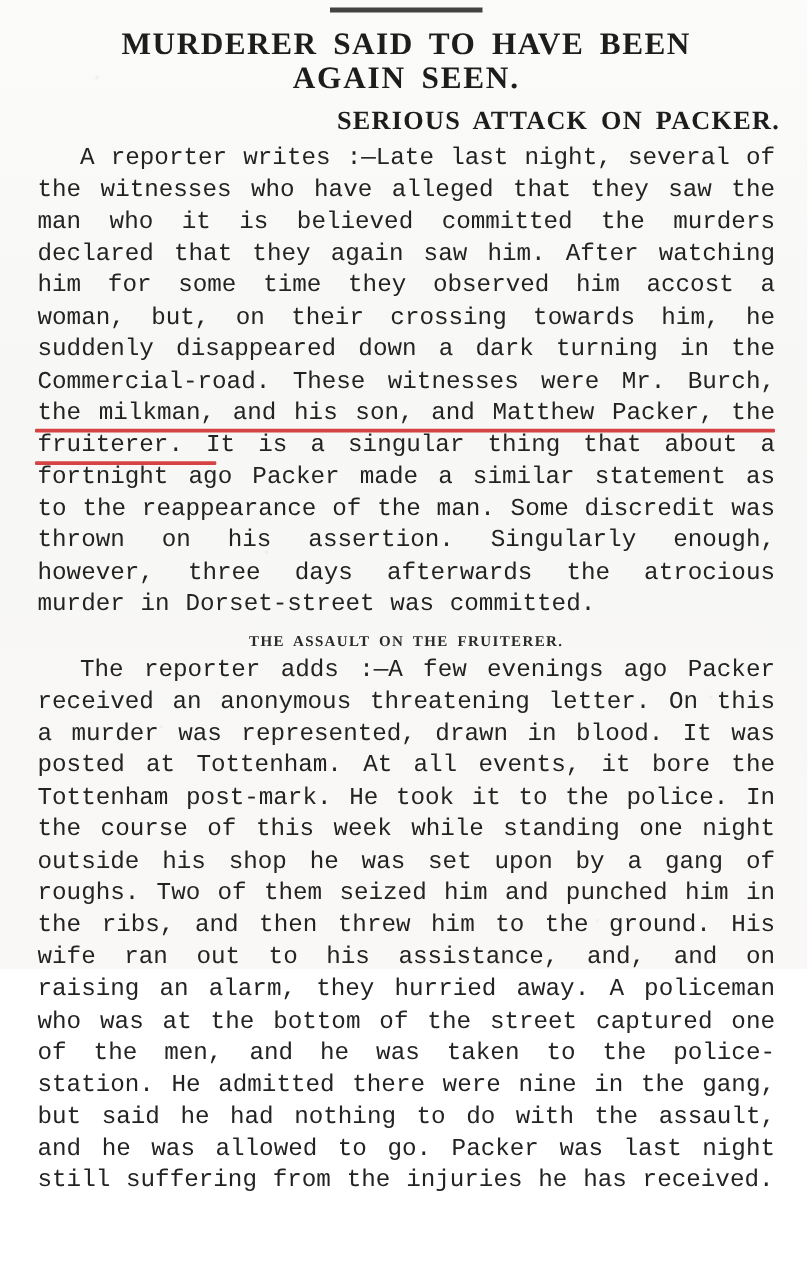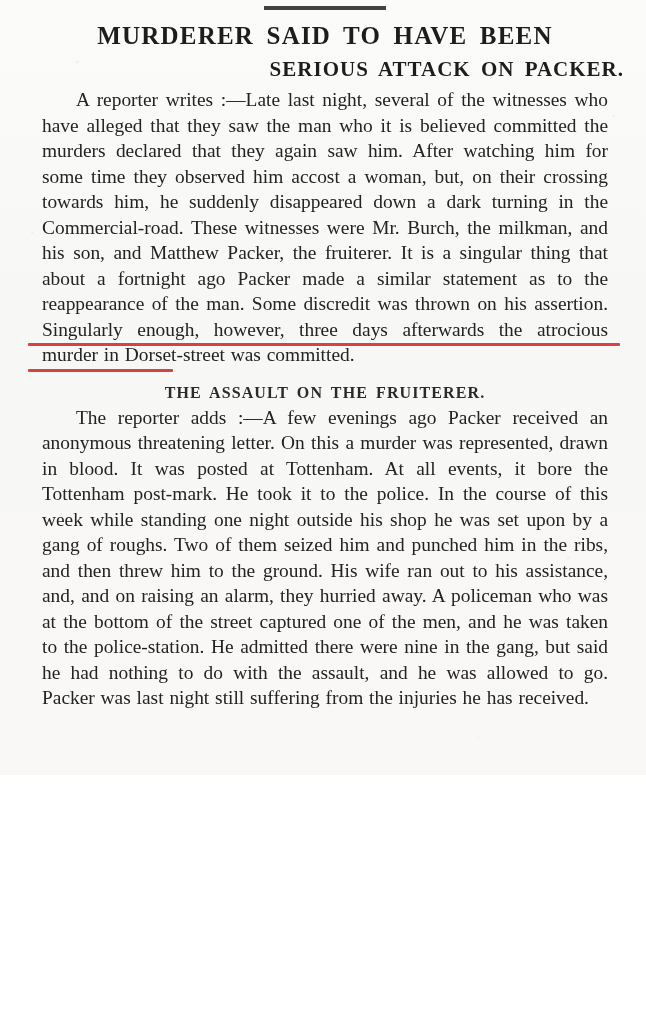--- a/index.html
+++ b/index.html
@@ -70,36 +70,36 @@
     line-height: 1.1;
     margin: 9px 0 0 0;
     color: #1d1d1d;
     word-spacing: 4px;
     text-align: right;
   }
 
   .subhead-small {
     font-family: "Liberation Serif", serif;
     font-weight: bold;
-    font-size: 16px;
+    font-size: 12px;
     letter-spacing: 1.1px;
     text-align: center;
     margin: 9px 0 2px 0;
     color: #2a2a2a;
     word-spacing: 3px;
   }
 
   .body-para {
-    font-family: Liberation Serif, serif;
+    font-family: Liberation Mono, monospace;
     font-size: 19.4px;
     line-height: 1.315;
     text-align: justify;
     text-justify: inter-word;
     color: #232323;
-    margin: 16px;
+    margin: 4px;
     word-spacing: 1px;
   }
   .body-para .indent {
     display: inline-block;
     width: 34px;
   }
 
   
   #para-one { margin-top: 6px; }
   #para-two { margin-top: 3px; }
@@ -132,20 +132,21 @@
 </head>
 <body>
 
 <div id="newspaper-clipping">
 
   <div class="top-rule"></div>
 
   <div class="headline-block">
     <h1 class="headline-main">
       <span>MURDERER SAID TO HAVE BEEN</span>
+      <span class="line2">AGAIN SEEN.</span>
     </h1>
     <h2 class="headline-sub">SERIOUS ATTACK ON PACKER.</h2>
   </div>
 
   <p class="body-para" id="para-one"><span class="indent"></span><span>A reporter writes :—Late last night, several of the witnesses who have alleged that they saw the man who it is believed committed the murders declared that they again saw him. After watching him for some time they observed him accost a woman, but, on their crossing towards him, he suddenly disappeared down a dark turning in the Commercial-road. These witnesses were Mr. Burch, the milkman, and his son, and Matthew Packer, the fruiterer. It is a singular thing that about a fortnight ago Packer made a similar statement as to the reappearance of the man. Some discredit was thrown on his assertion. Singularly enough, however, three days afterwards the atrocious murder in Dorset-street was committed.</span></p>
 
   <h3 class="subhead-small">THE ASSAULT ON THE FRUITERER.</h3>
 
   <p class="body-para" id="para-two"><span class="indent"></span><span>The reporter adds :—A few evenings ago Packer received an anonymous threatening letter. On this a murder was represented, drawn in blood. It was posted at Tottenham. At all events, it bore the Tottenham post-mark. He took it to the police. In the course of this week while standing one night outside his shop he was set upon by a gang of roughs. Two of them seized him and punched him in the ribs, and then threw him to the ground. His wife ran out to his assistance, and, and on raising an alarm, they hurried away. A policeman who was at the bottom of the street captured one of the men, and he was taken to the police-station. He admitted there were nine in the gang, but said he had nothing to do with the assault, and he was allowed to go. Packer was last night still suffering from the injuries he has received.</span></p>
 

